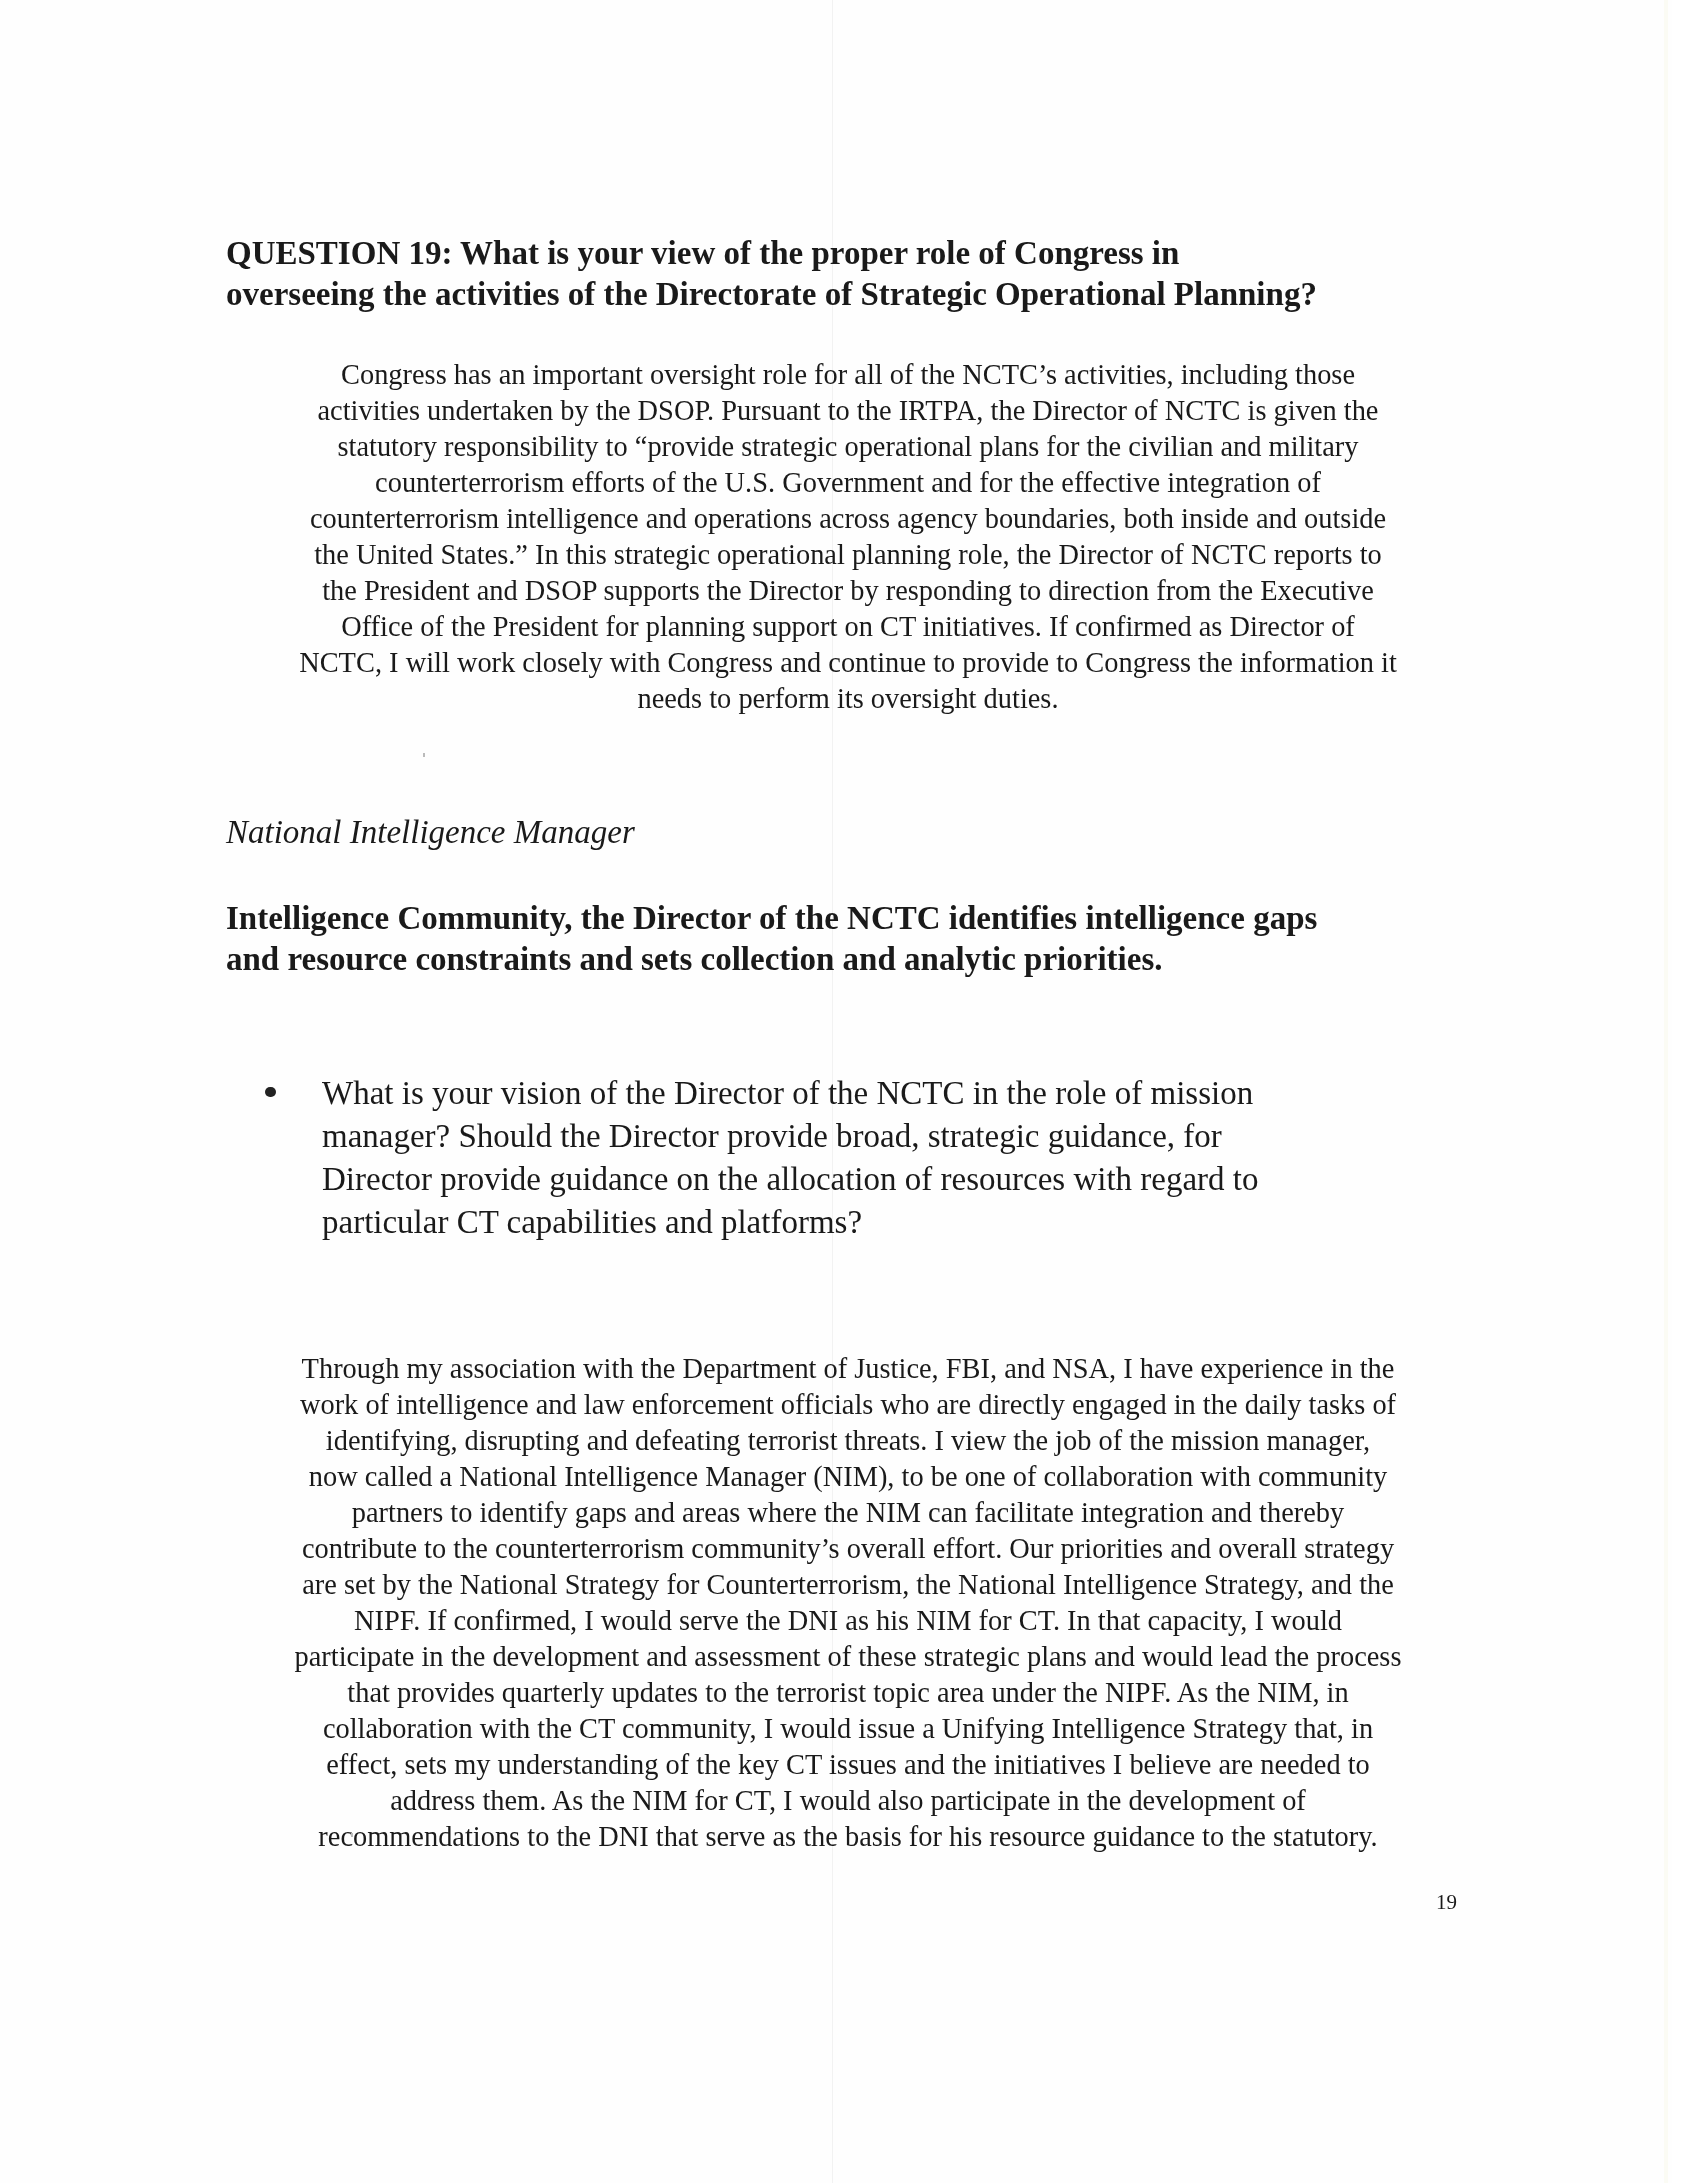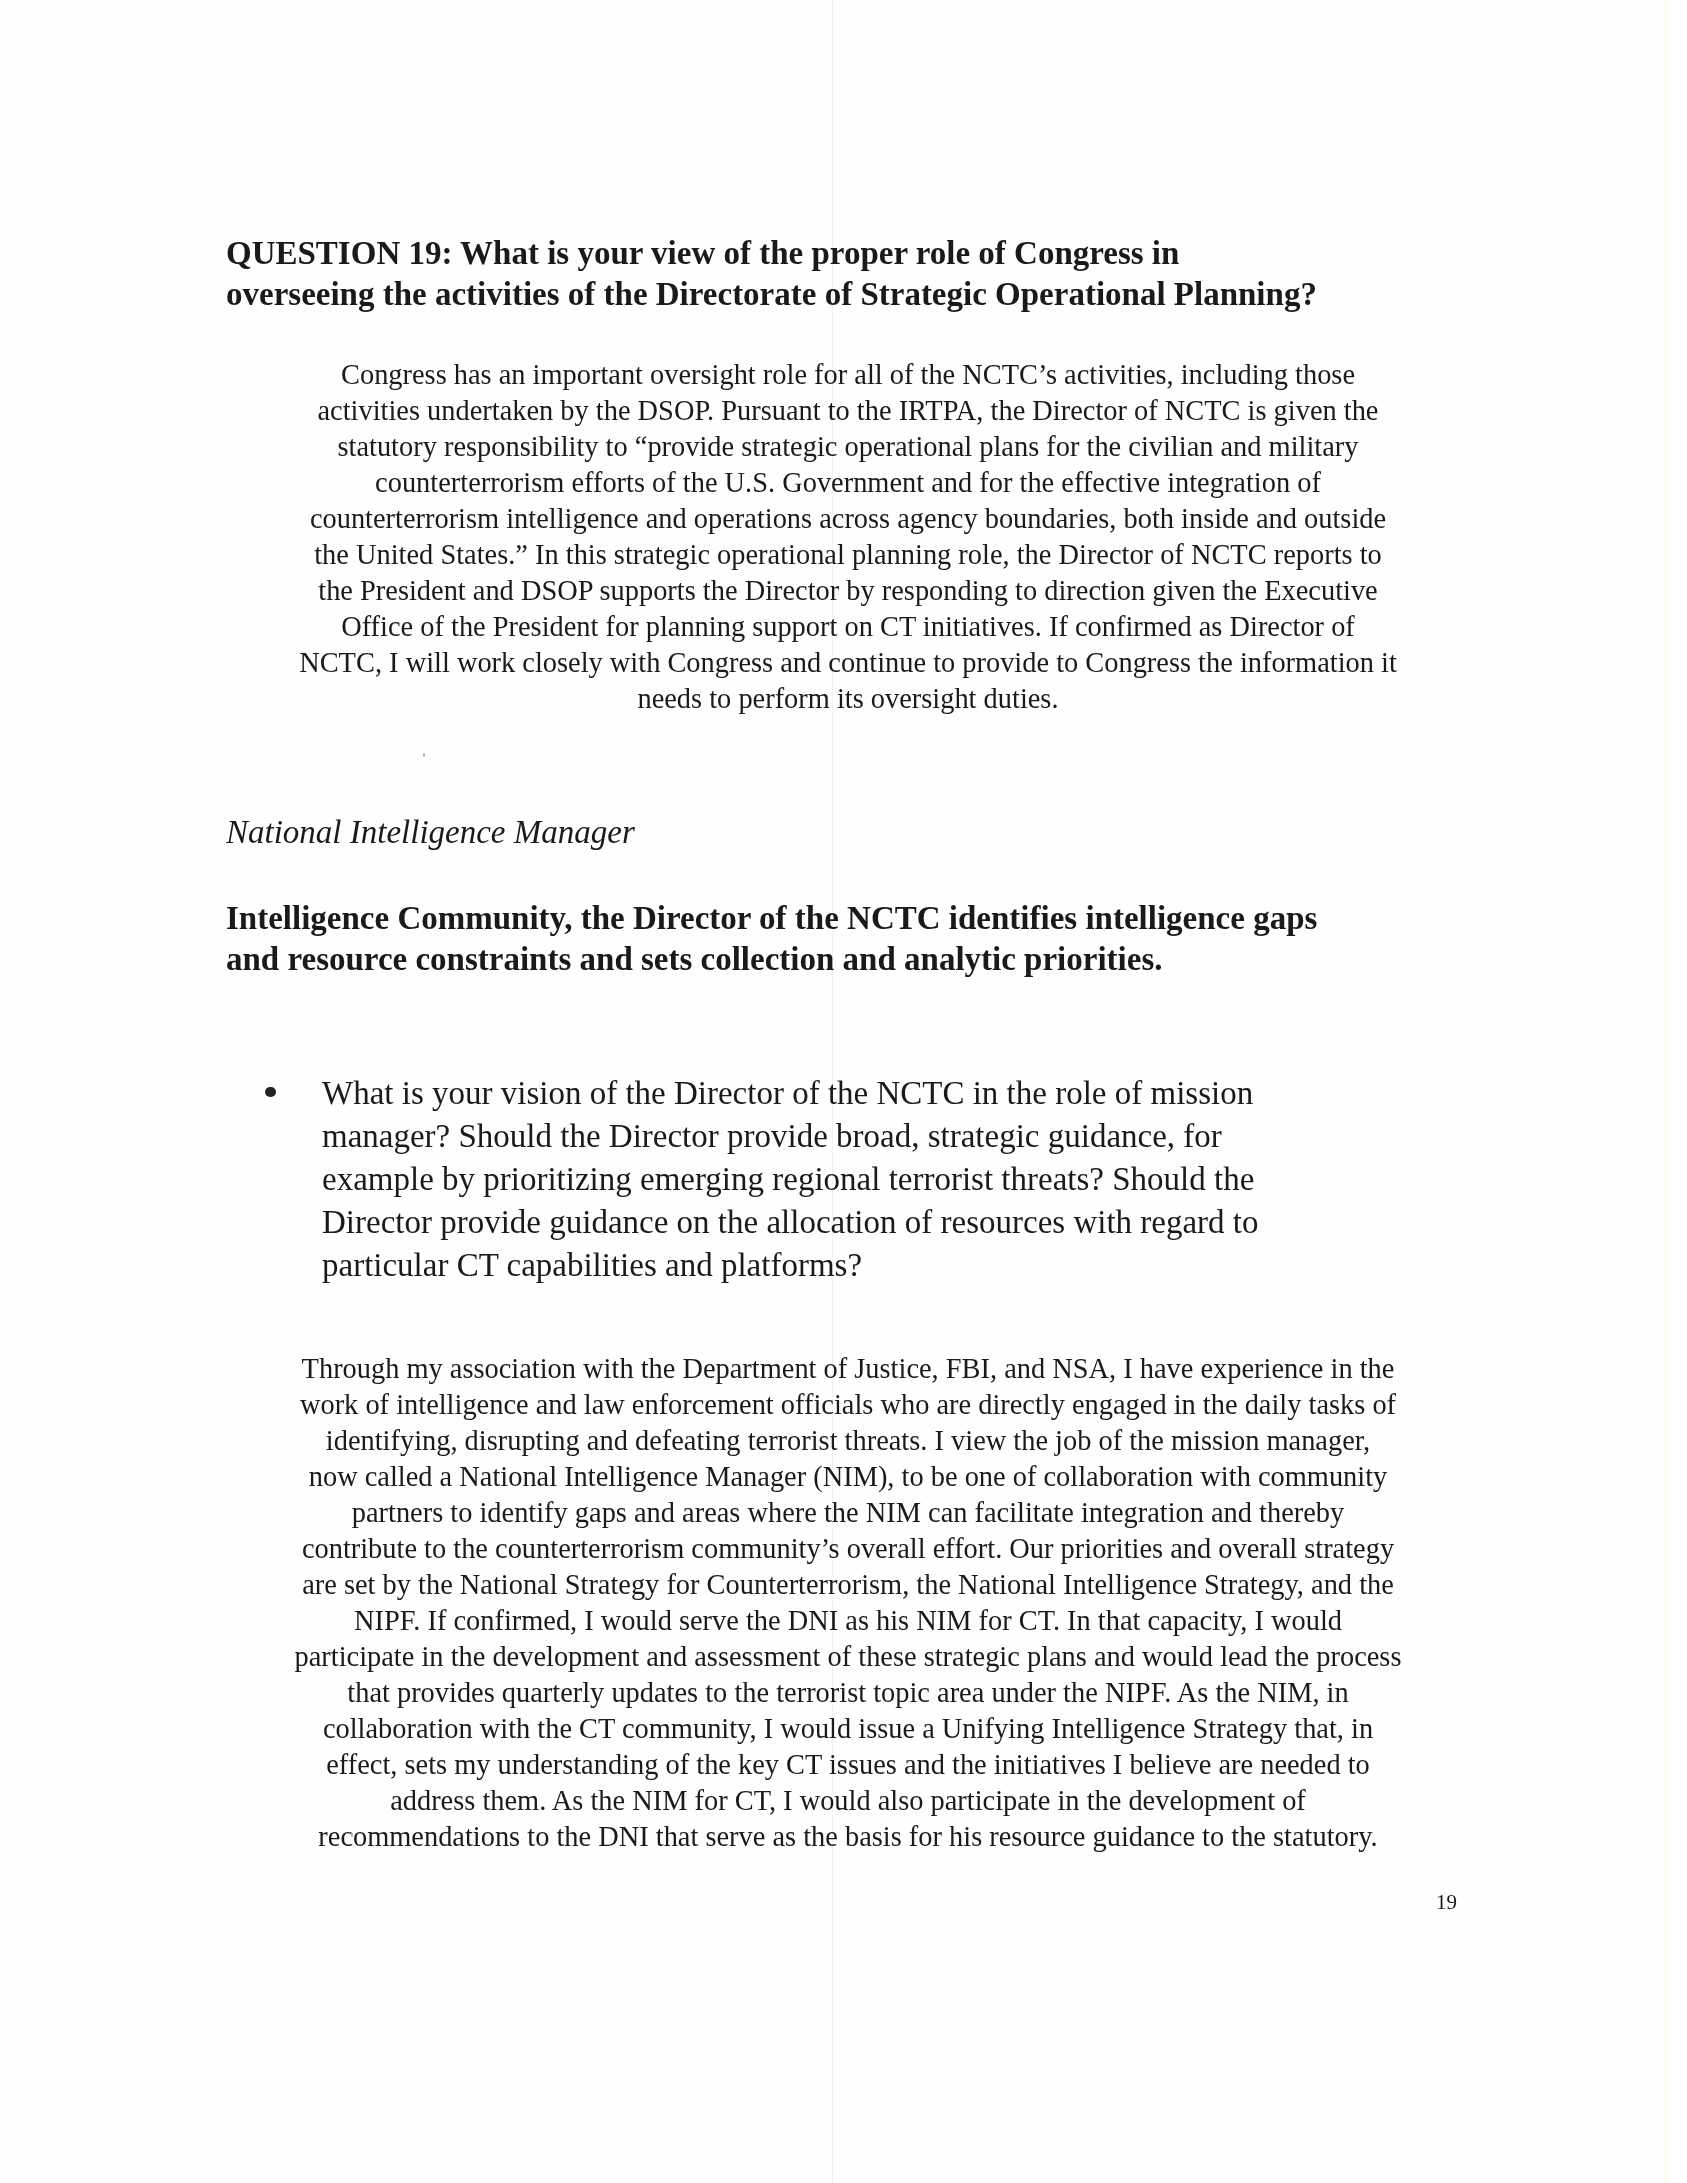--- a/index.html
+++ b/index.html
@@ -104,39 +104,38 @@
     <span class="line">overseeing the activities of the Directorate of Strategic Operational Planning?</span>
   </div>
 
   <div class="block body-text" style="top:357px;">
     <span class="line">Congress has an important oversight role for all of the NCTC’s activities, including those</span>
     <span class="line">activities undertaken by the DSOP.  Pursuant to the IRTPA, the Director of NCTC is given the</span>
     <span class="line">statutory responsibility to “provide strategic operational plans for the civilian and military</span>
     <span class="line">counterterrorism efforts of the U.S. Government and for the effective integration of</span>
     <span class="line">counterterrorism intelligence and operations across agency boundaries, both inside and outside</span>
     <span class="line">the United States.”  In this strategic operational planning role, the Director of NCTC reports to</span>
-    <span class="line">the President and DSOP supports the Director by responding to direction given the Executive</span>
+    <span class="line">the President and DSOP supports the Director by responding to direction from the Executive</span>
     <span class="line">Office of the President for planning support on CT initiatives.  If confirmed as Director of</span>
     <span class="line">NCTC, I will work closely with Congress and continue to provide to Congress the information it</span>
     <span class="line">needs to perform its oversight duties.</span>
   </div>
 
   <div class="block section-title" style="top:812px;font-style:italic;">National Intelligence Manager</div>
 
   <div class="block q-heading" style="top:898px;">
     <span class="line">Intelligence Community, the Director of the NCTC identifies intelligence gaps</span>
     <span class="line">and resource constraints and sets collection and analytic priorities.</span>
   </div>
 
   <div class="bullet-block" style="top:1072px;">
     <span class="bullet-dot"></span>
     <div class="bullet-text" style="top:0;">
       <span class="line">What is your vision of the Director of the NCTC in the role of mission</span>
       <span class="line">manager?  Should the Director provide broad, strategic guidance, for</span>
-      <span class="line">example by prioritizing emerging regional terrorist threats?  Should the</span>
       <span class="line">Director provide guidance on the allocation of resources with regard to</span>
       <span class="line">particular CT capabilities and platforms?</span>
     </div>
   </div>
 
   <div class="block body-text" style="top:1323px;margin-top:28px;">
     <span class="line">Through my association with the Department of Justice, FBI, and NSA, I have experience in the</span>
     <span class="line">work of intelligence and law enforcement officials who are directly engaged in the daily tasks of</span>
     <span class="line">identifying, disrupting and defeating terrorist threats.  I view the job of the mission manager,</span>
     <span class="line">now called a National Intelligence Manager (NIM), to be one of collaboration with community</span>

